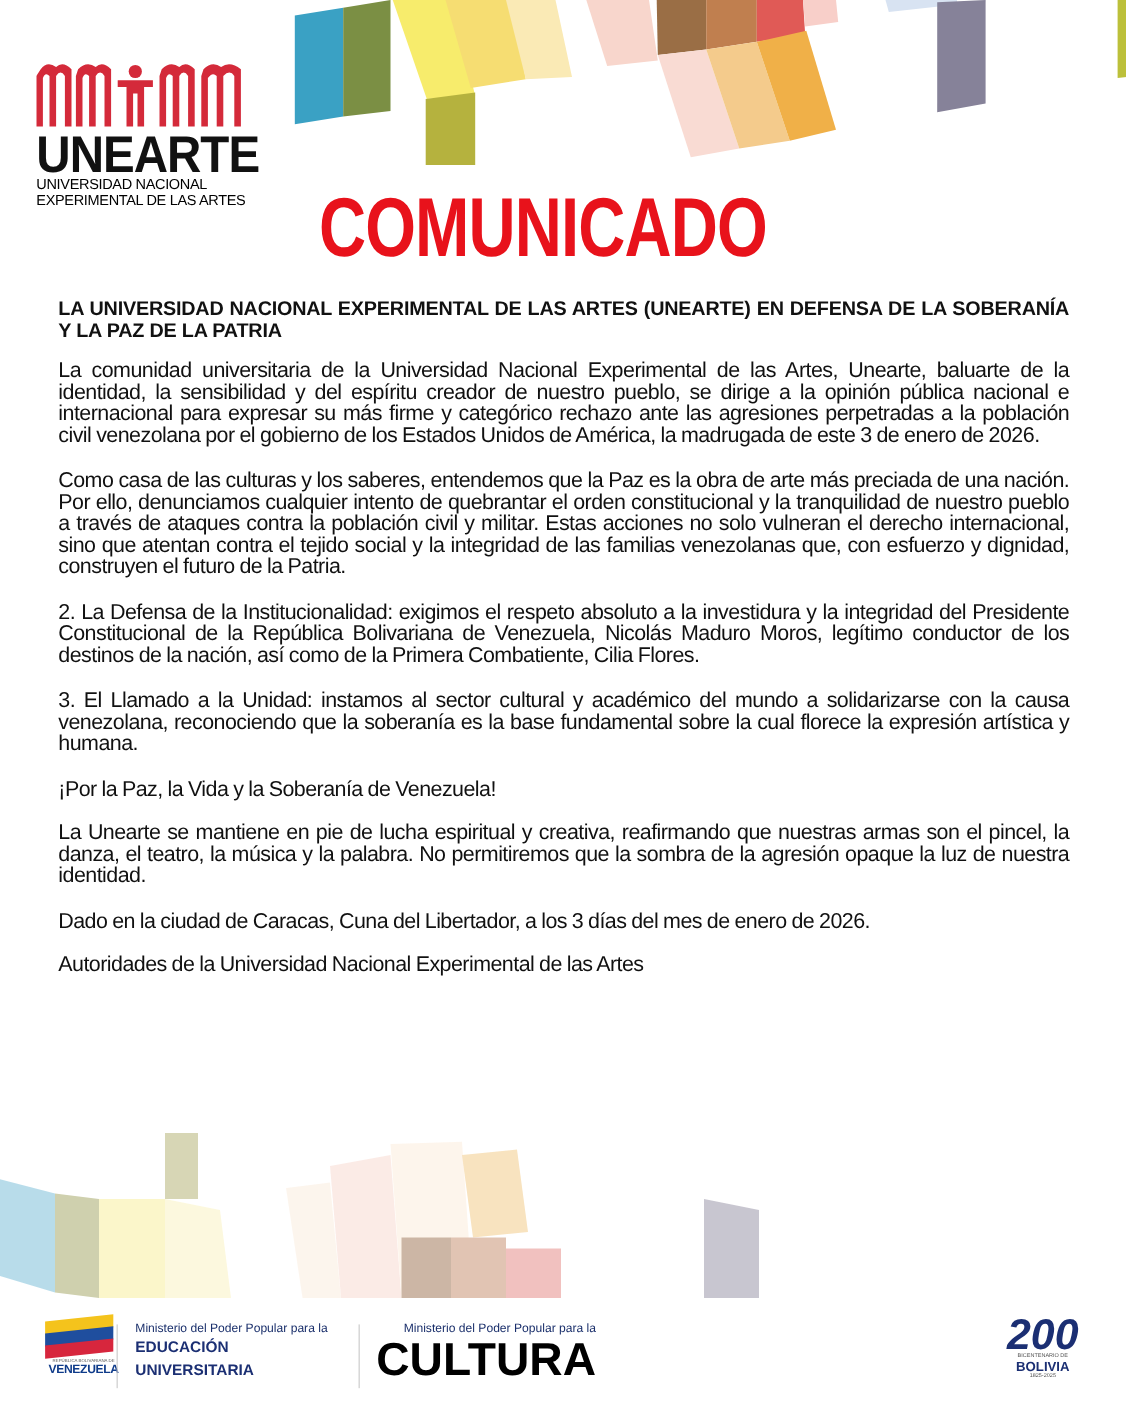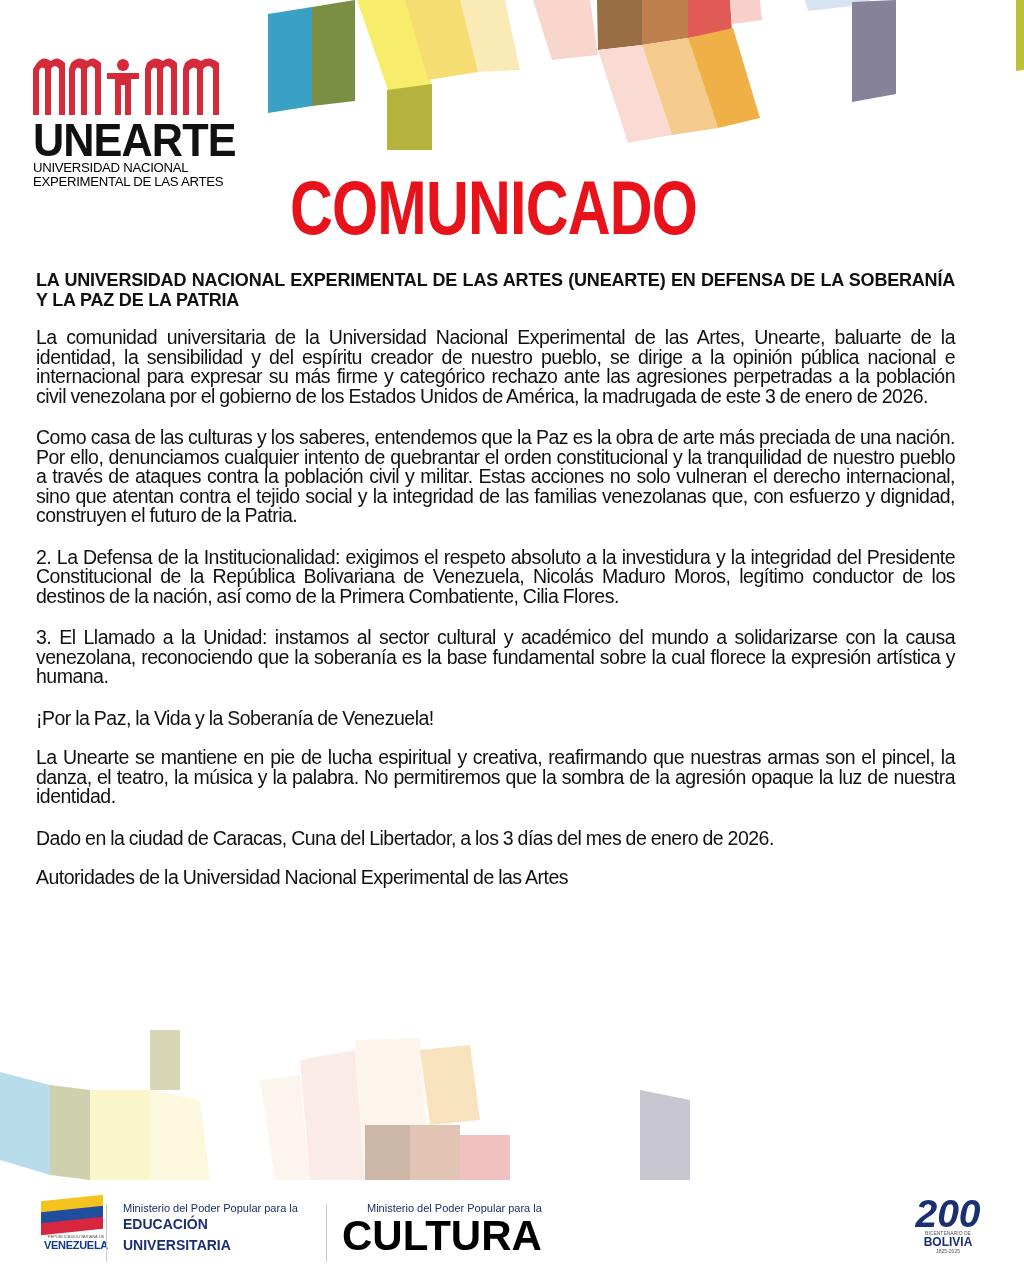--- a/index.html
+++ b/index.html
@@ -22,21 +22,21 @@
     color: #000000; letter-spacing: -0.3px; white-space: nowrap;
   }
   .title {
     position: absolute; left: 290px; top: 168px;
     font-family: "Liberation Sans", sans-serif; font-weight: bold;
     font-size: 76px; color: #e8121b; letter-spacing: -1px;
     transform: scaleX(0.78); transform-origin: left top;
     line-height: 80px; white-space: nowrap;
   }
   .content {
-    position: absolute; left: 36px; top: 270px; width: 919px;
+    position: absolute; left: 53px; top: 270px; width: 919px;
     font-family: "Liberation Sans", sans-serif;
   }
   .heading {
     font-weight: bold; font-size: 18px; line-height: 20px; margin: 0 0 18px 0;
     text-align: justify; letter-spacing: -0.2px;
   }
   .para {
     font-size: 19.5px; line-height: 19.5px; margin: 0 0 22px 0;
     text-align: justify; letter-spacing: -0.5px; word-spacing: -0.5px;
   }

